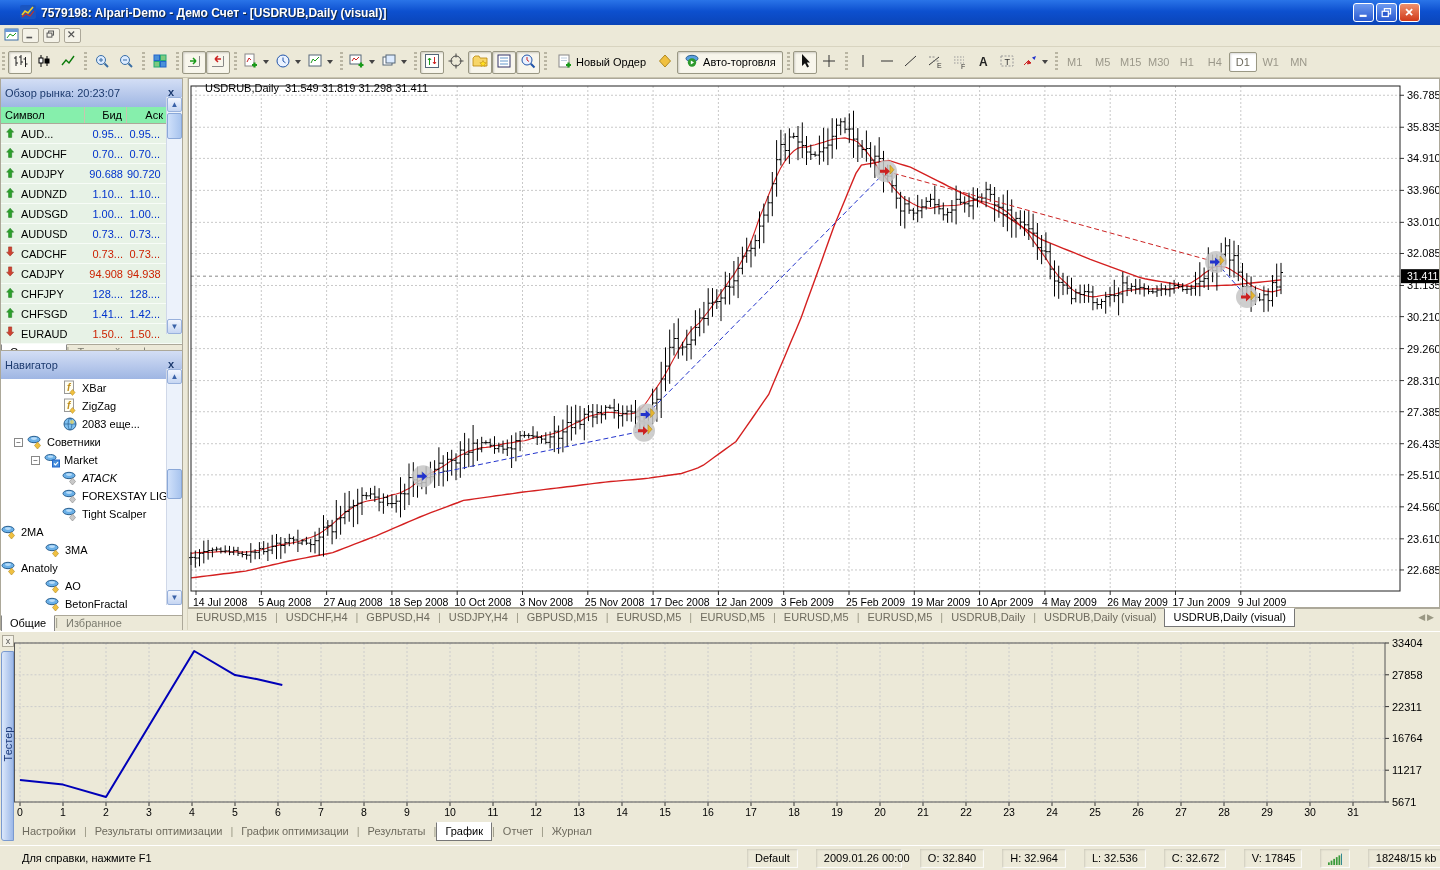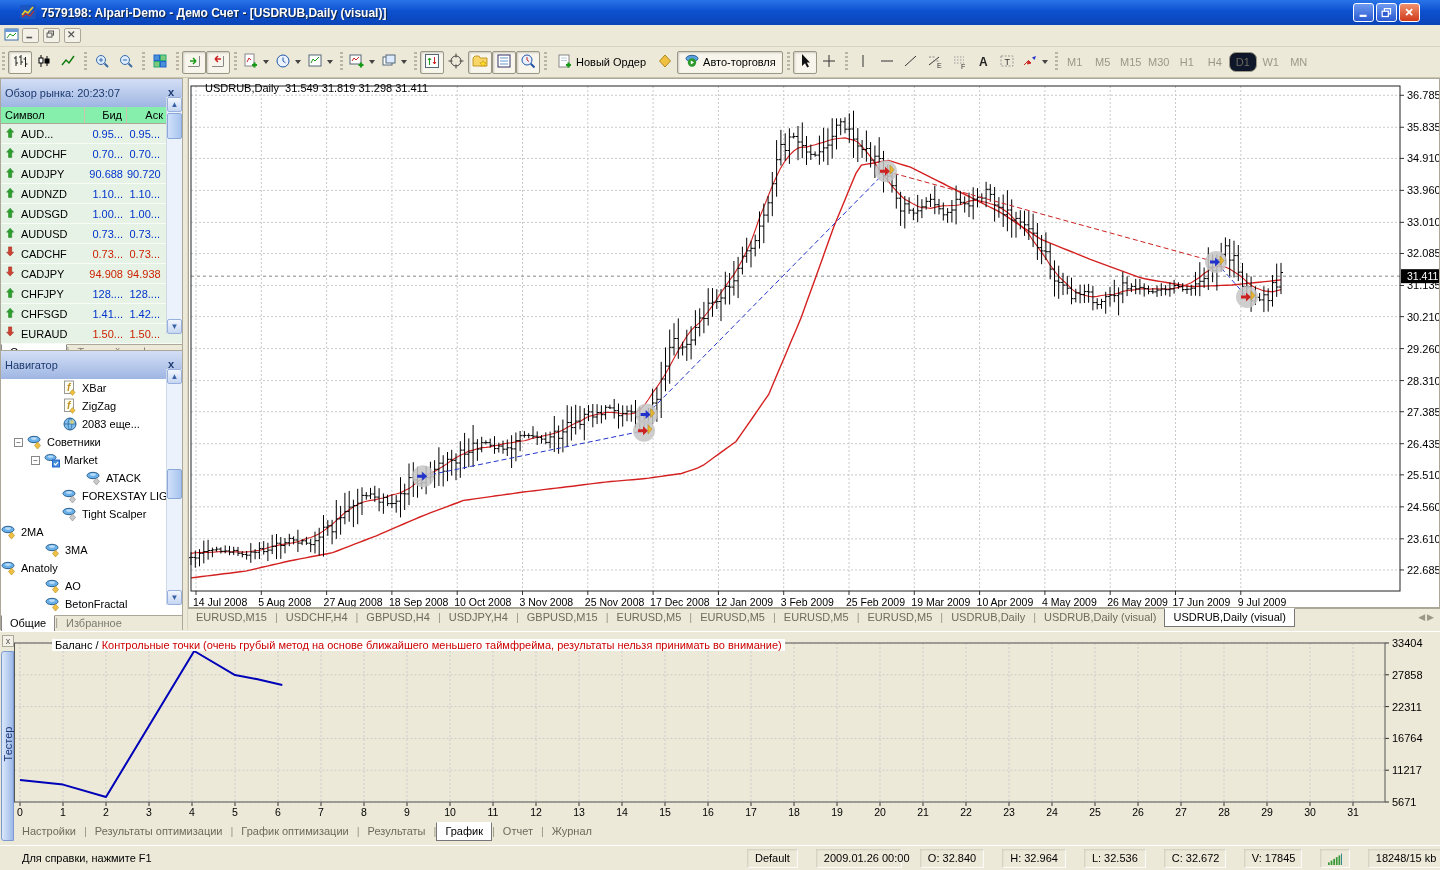--- a/index.html
+++ b/index.html
@@ -31,21 +31,21 @@
   .tb-group::before { content:""; width:3px; height:20px; margin-right:3px;
     background:repeating-linear-gradient(180deg,#b9b5a2 0 2px,transparent 2px 4px); }
   .tb-btn { min-width:24px; height:23px; display:flex; align-items:center; justify-content:center;
     border:1px solid transparent; border-radius:2px; gap:3px; padding:0 2px; }
   .tb-btn.pressed { background:#f8f6ec; border-color:#9a9884; box-shadow:inset 1px 1px 2px rgba(0,0,0,.18); }
   .tb-btn.labeled { padding:0 6px; font-size:11px; white-space:nowrap; }
   .dd-arrow { width:0; height:0; border-left:3px solid transparent; border-right:3px solid transparent;
     border-top:4px solid #444; margin-left:1px; }
   .tf-btn { width:28px; height:20px; display:flex; align-items:center; justify-content:center;
     font-size:11px; color:#9b988a; border:1px solid transparent; border-radius:2px; }
-  .tf-btn.active { background:#0f172a; border-color:#9a9884; color:#6e6b5e; box-shadow:inset 1px 1px 2px rgba(0,0,0,.15);border-radius:7px; }
+  .tf-btn.active { background:#ffffff; border-color:#9a9884; color:#6e6b5e; box-shadow:inset 1px 1px 2px rgba(0,0,0,.15); }
 
   
   .panel { background:#ece9d8; border:1px solid #aca899; }
   .panel-hdr { height:28px; background:linear-gradient(180deg,#d3def5,#9fb6e3);
     display:flex; align-items:center; padding:0 4px; color:#1c3a6e; font-size:11px; }
   .panel-hdr .hx { margin-left:auto; width:14px; height:13px; text-align:center; line-height:11px;
     color:#1c3a6e; font-weight:bold; font-size:11px; cursor:default; }
   .mw { left:0; top:78px; width:183px; height:272px; }
   .mw-colhdr { display:flex; height:17px; background:#86efac; border-bottom:1px solid #aca899; }
   .mw-colhdr div { border-right:1px solid #c8c4b0; padding:2px 4px; }
@@ -599,21 +599,21 @@
         <span style="flex:none;display:flex">
           <svg width="16" height="16" viewBox="0 0 16 16">
             <ellipse cx="6.5" cy="5.5" rx="5.5" ry="3" fill="#6ab0e8" stroke="#2a6090"></ellipse>
             <ellipse cx="6.5" cy="4.6" rx="2.8" ry="1.2" fill="#b8dcf8"></ellipse>
             <rect x="8.5" y="8" width="7" height="7" fill="#4a90d9" stroke="#26c"></rect>
             <path d="M10 11.5l1.5 1.5 2.5-2.8" stroke="#fff" fill="none" stroke-width="1.2"></path>
           </svg>
         </span>
         <span class="tree-lbl">Market</span>
       </div>
-      <div class="tree-row" style="padding-left: 85px;">
+      <div class="tree-row" style="padding-left: 61px; font-style: italic;">
         <span style="flex:none;display:flex">
           <svg width="16" height="16" viewBox="0 0 16 16">
             <ellipse cx="7" cy="5.5" rx="6" ry="3.2" fill="#6ab0e8" stroke="#2a6090"></ellipse>
             <ellipse cx="7" cy="4.6" rx="3" ry="1.3" fill="#b8dcf8"></ellipse>
             <path d="M10.5 8l3 3.5-3 3.5-3-3.5z" fill="#c8c8c8" stroke="#888" stroke-width=".6"></path>
           </svg>
         </span>
         <span class="tree-lbl">ATACK</span>
       </div>
       <div class="tree-row" style="padding-left: 61px;">
@@ -982,24 +982,20 @@
       <text x="1378" y="109.40114664839722" font-size="11" fill="#000">16764</text>
       <line x1="0.5" y1="137.20343994519163" x2="1371" y2="137.20343994519163" stroke="#ccc" stroke-dasharray="2,2"></line>
       <line x1="1371" y1="137.20343994519163" x2="1375" y2="137.20343994519163" stroke="#333"></line>
       <text x="1378" y="141.20343994519163" font-size="11" fill="#000">11217</text>
       <line x1="0.5" y1="169" x2="1371" y2="169" stroke="#ccc" stroke-dasharray="2,2"></line>
       <line x1="1371" y1="169" x2="1375" y2="169" stroke="#333"></line>
       <text x="1378" y="173" font-size="11" fill="#000">5671</text>
       <rect x="0.5" y="10" width="1370.5" height="159" fill="none" stroke="#555"></rect>
       <polyline points="6.0,147.0 49.0,151.6 92.0,164.0 180.2,18.0 221.0,42.1 242.5,46.1 268.3,51.9" fill="none" stroke="#0000b8" stroke-width="2" stroke-linejoin="round"></polyline>
     </svg>
-  <div class="tester-legend">
-    <span>Баланс /</span>
-    <span class="red">Контрольные точки (очень грубый метод на основе ближайшего меньшего таймфрейма, результаты нельзя принимать во внимание)</span>
-  </div>
   <div class="tester-tabs" id="tester-tabs">
       <span class="ctab">Настройки</span>
       <span class="ctab-sep">|</span>
       <span class="ctab">Результаты оптимизации</span>
       <span class="ctab-sep">|</span>
       <span class="ctab">График оптимизации</span>
       <span class="ctab-sep">|</span>
       <span class="ctab">Результаты</span>
       <span class="ctab-sep">|</span>
       <span class="ctab active" style="background: rgb(255, 255, 255);">График</span>

